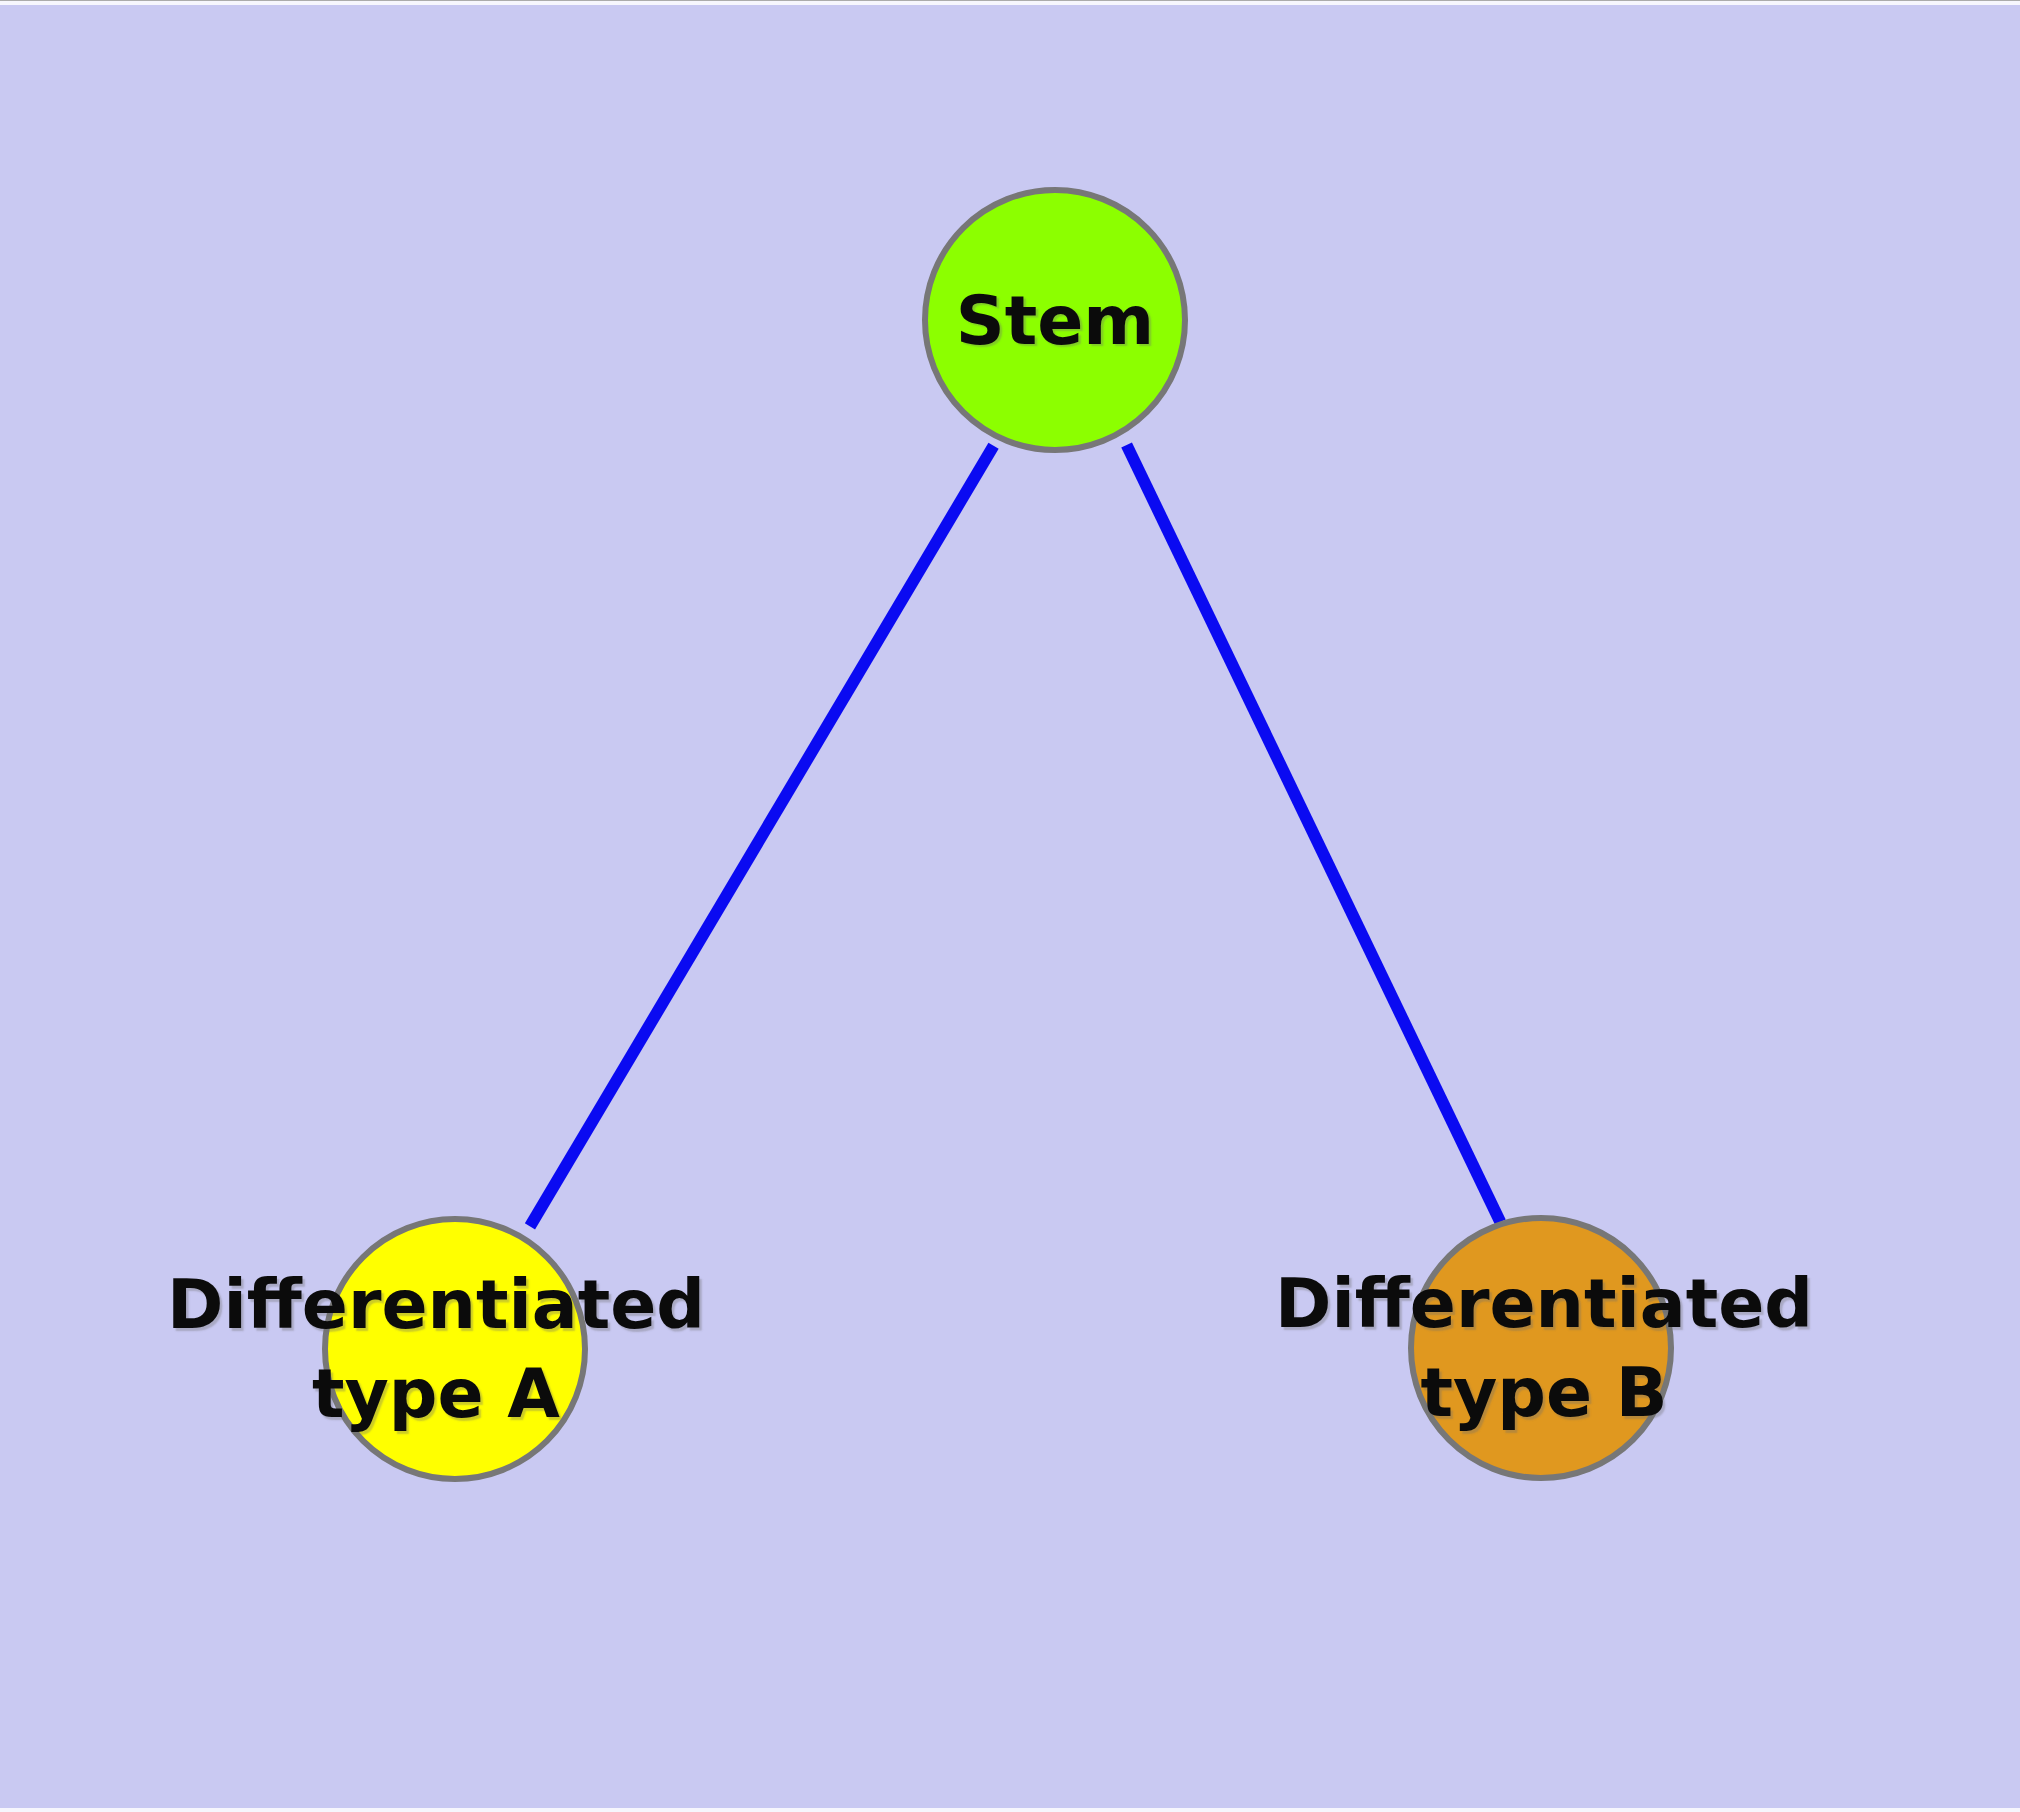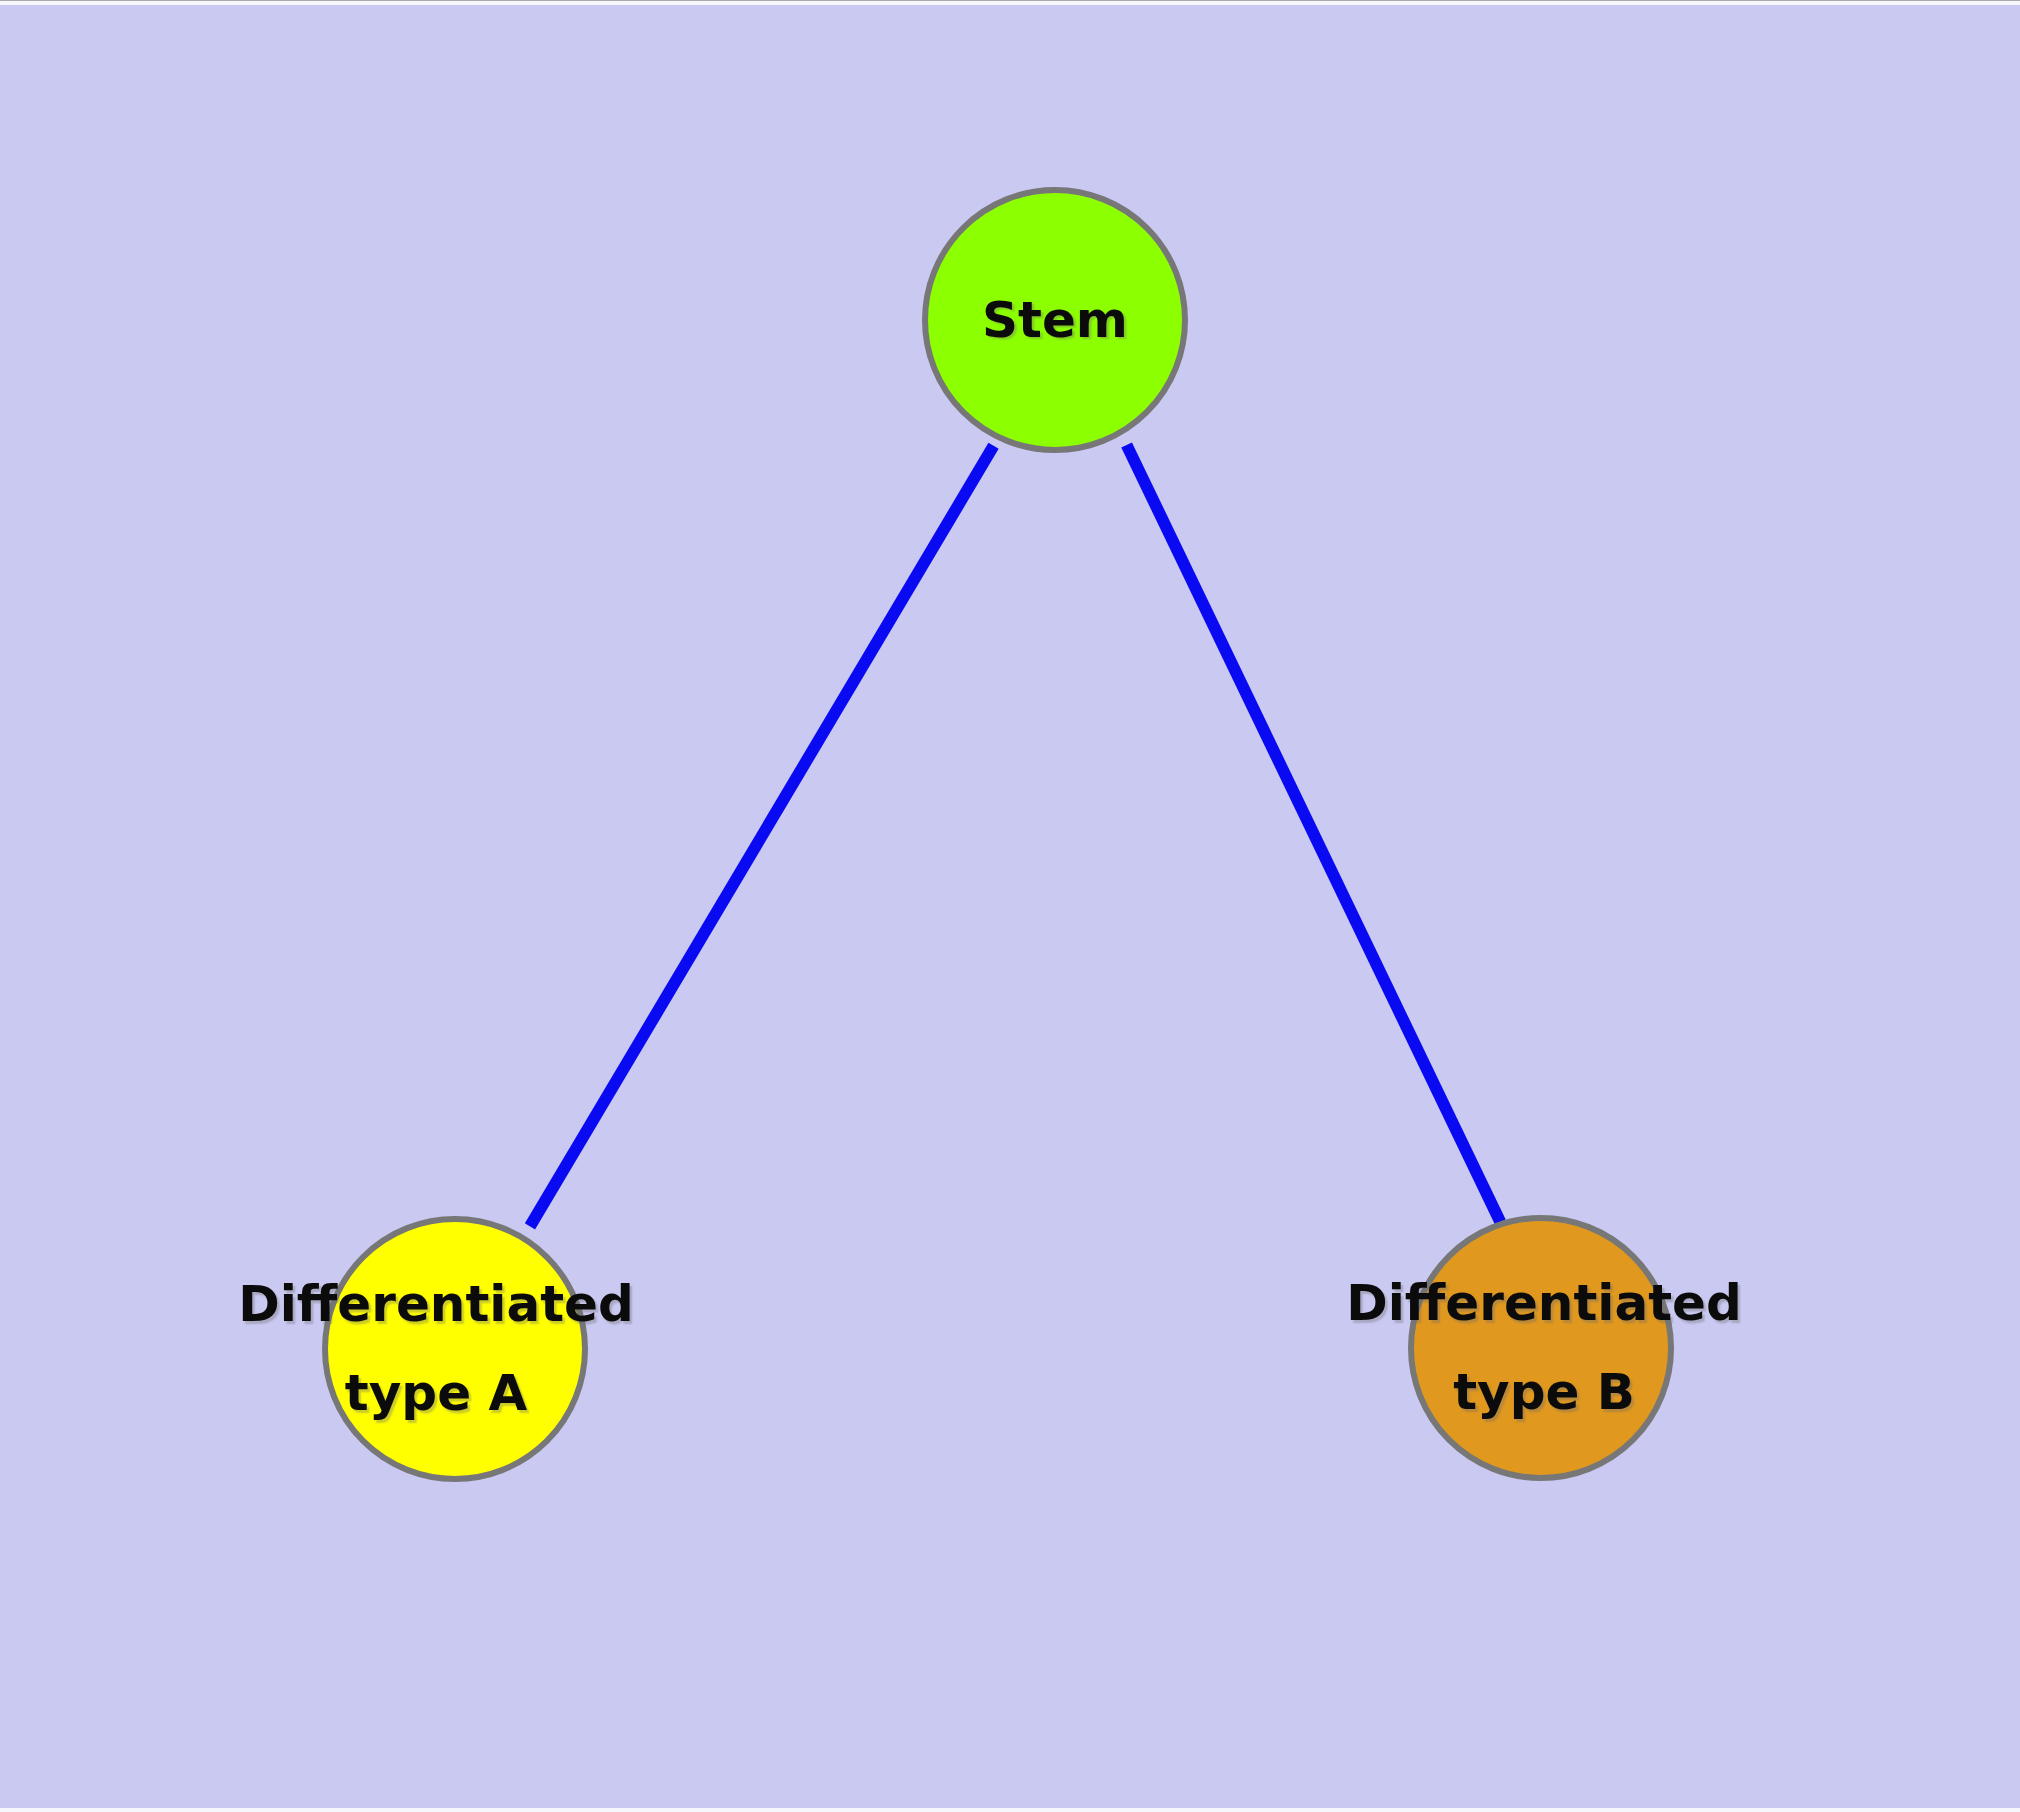--- a/index.html
+++ b/index.html
@@ -57,21 +57,21 @@
   .node.type-a { left: 455px;  top: 1349px; }
   .node.type-b { left: 1541px; top: 1348px; }
 
   .node-label {
     position: absolute;
     z-index: 3;
     transform: translate(-50%, -50%);
     width: 1187px;
     text-align: center;
     white-space: pre-line;
-    font-size: 50px;
+    font-size: 68px;
     font-weight: bold;
     line-height: 89px;
     color: #0b0b0b;
     text-shadow: 2.5px 2.5px 1.7px rgba(110, 110, 110, 0.35);
     pointer-events: none;
   }
   .node-label.stem   { left: 1055px; top: 320px;  }
   .node-label.type-a { left: 436px;  top: 1349px; }
   .node-label.type-b { left: 1544px; top: 1348px; }
 </style>

